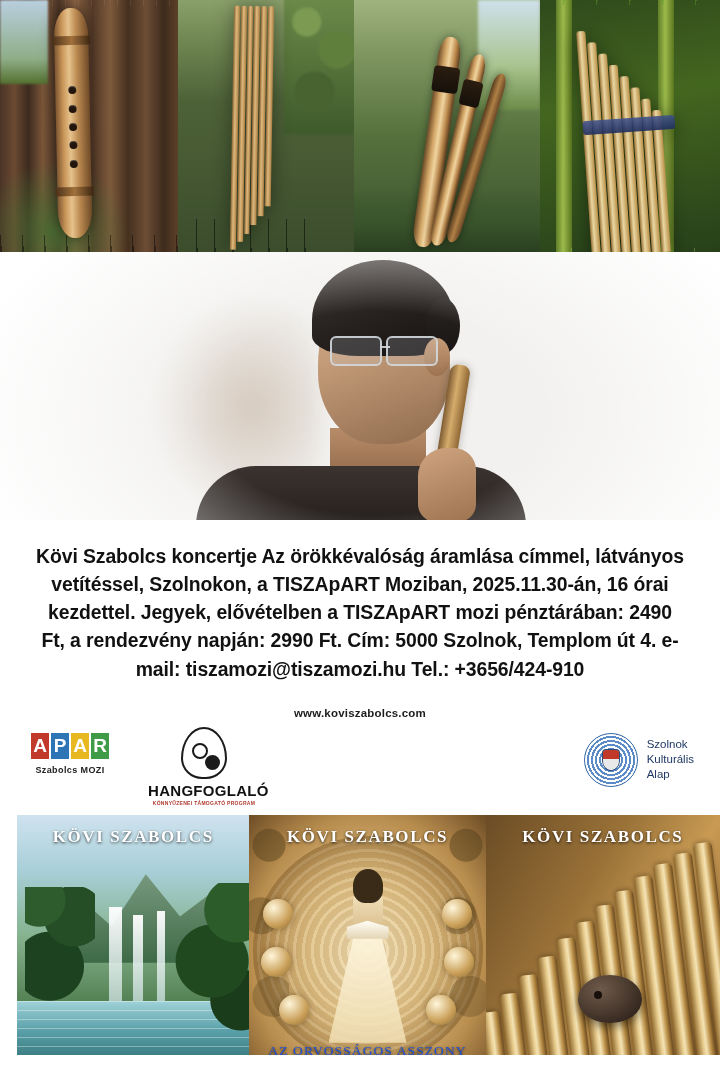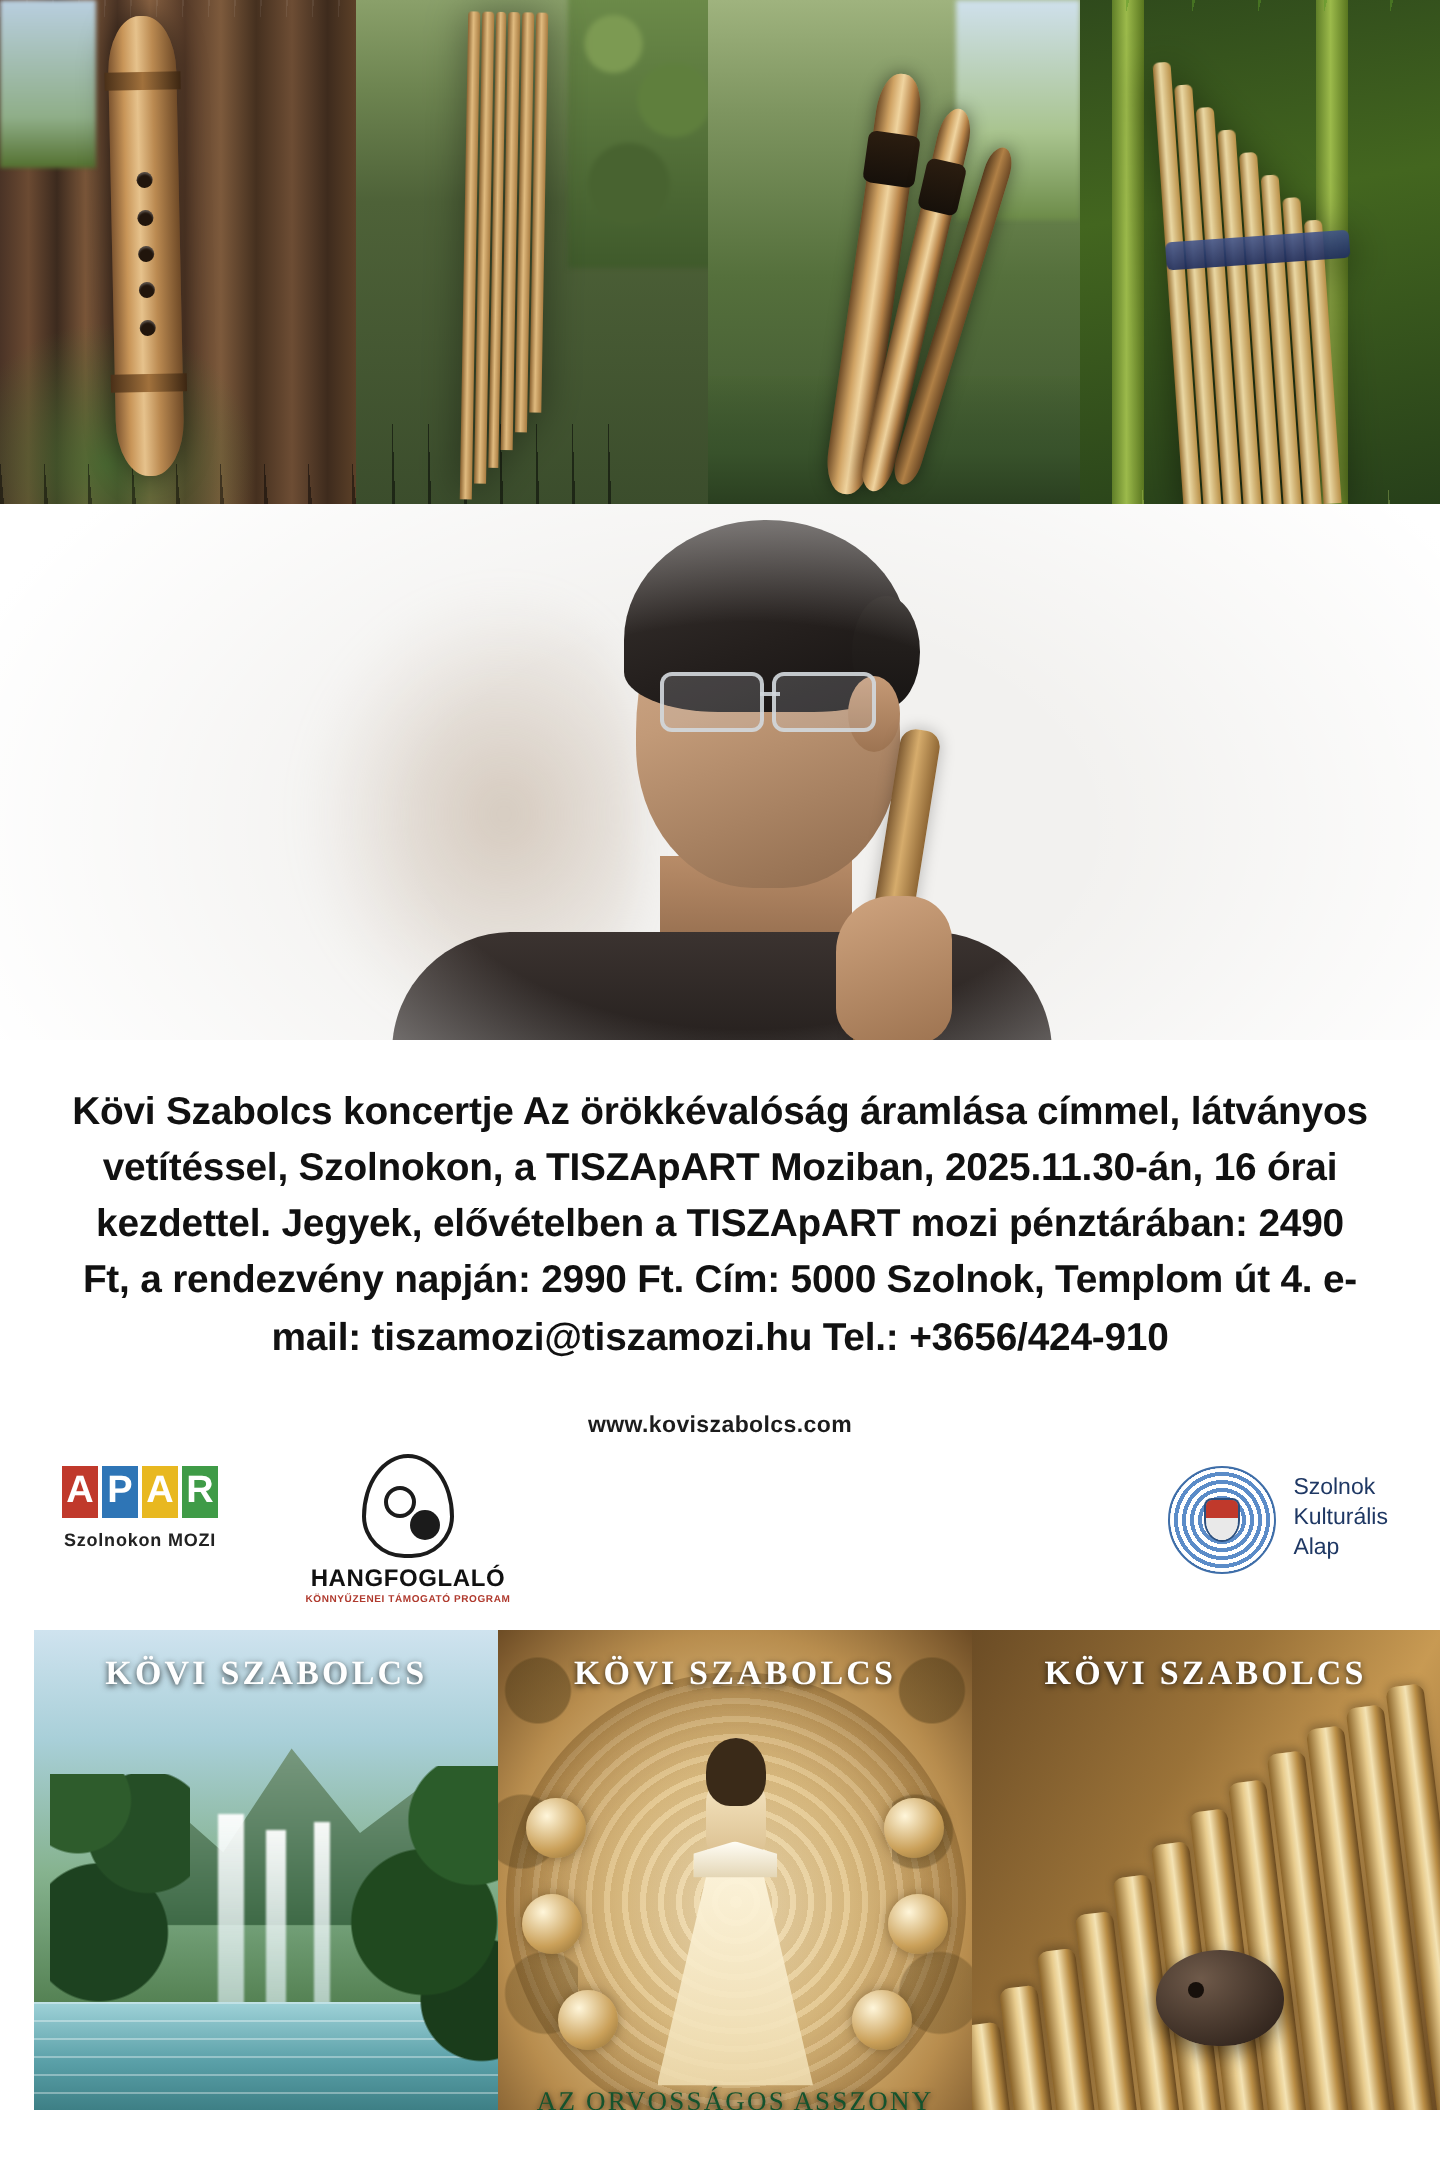--- a/index.html
+++ b/index.html
@@ -327,21 +327,21 @@
   .hang-mark::before {
     content: ""; position: absolute; left: 9px; top: 14px;
     width: 12px; height: 12px; border-radius: 50%;
     border: 2px solid #1b1b1b;
   }
   .hang-mark::after {
     content: ""; position: absolute; left: 22px; top: 26px;
     width: 15px; height: 15px; border-radius: 50%;
     background: #1b1b1b;
   }
-  .logo-hang .cap1 { font-size: 12px; font-weight: bold; color: #111; letter-spacing: .3px; }
+  .logo-hang .cap1 { font-size: 15px; font-weight: bold; color: #111; letter-spacing: .3px; }
   .logo-hang .cap2 { font-size: 5px; font-weight: bold; color: #b03a2e; letter-spacing: .3px; margin-top: 1px; }
 
   .logo-nka {
     position: absolute; right: 26px; top: 6px;
     display: flex; align-items: center; gap: 9px;
   }
   .nka-circle {
     width: 54px; height: 54px; border-radius: 50%;
     background: radial-gradient(circle at 50% 50%, #ffffff 0 10%, #4c7fc0 11% 100%);
     background-image:
@@ -392,21 +392,21 @@
   }
   .album .caption {
     position: absolute; left: 0; right: 0; bottom: 10px;
     text-align: center;
     font-family: "Liberation Serif", serif;
     font-size: 13.5px; letter-spacing: 1.1px;
     color: #ffffff;
     text-shadow: 0 1px 3px rgba(0,0,0,.8);
     z-index: 9;
   }
-  .album.a2 .caption { bottom: 8px; color: #14532d; }
+  .album.a2 .caption { bottom: 8px; color: #1d4ed8; }
 
   
   .a1 .sky {
     position: absolute; inset: 0;
     background: linear-gradient(180deg, #cfe3ef 0%, #a8cfd8 22%, #86b38f 48%, #4d7a4a 78%, #2f5335 100%);
   }
   .a1 .mount {
     position: absolute; left: 30px; top: 52px; width: 190px; height: 96px;
     background: linear-gradient(180deg, #7c9c83, #3e6a46);
     clip-path: polygon(0 100%, 18% 34%, 34% 62%, 52% 8%, 70% 52%, 86% 28%, 100% 100%);
@@ -634,21 +634,21 @@
 
 <div class="logos">
 
   <div class="logo-tiszapart">
     <div class="tp-glyphs">
       <span class="g1">A</span>
       <span class="g2">P</span>
       <span class="g3">A</span>
       <span class="g4">R</span>
     </div>
-    <div class="cap">Szolnokon MOZI</div>
+    <div class="cap">Szabolcs MOZI</div>
   </div>
 
   <div class="logo-hang">
     <div class="hang-mark"></div>
     <div class="cap1">HANGFOGLALÓ</div>
     <div class="cap2">KÖNNYŰZENEI TÁMOGATÓ PROGRAM</div>
   </div>
 
   <div class="logo-nka">
     <div class="nka-circle"></div>

